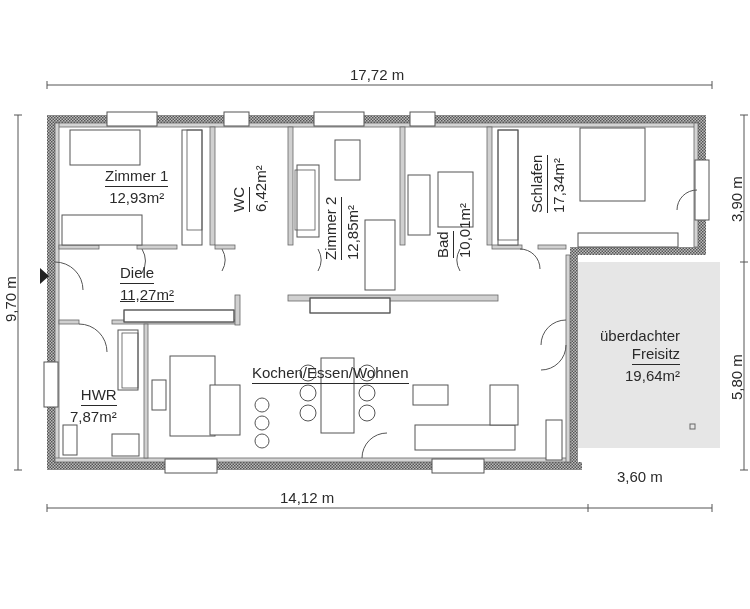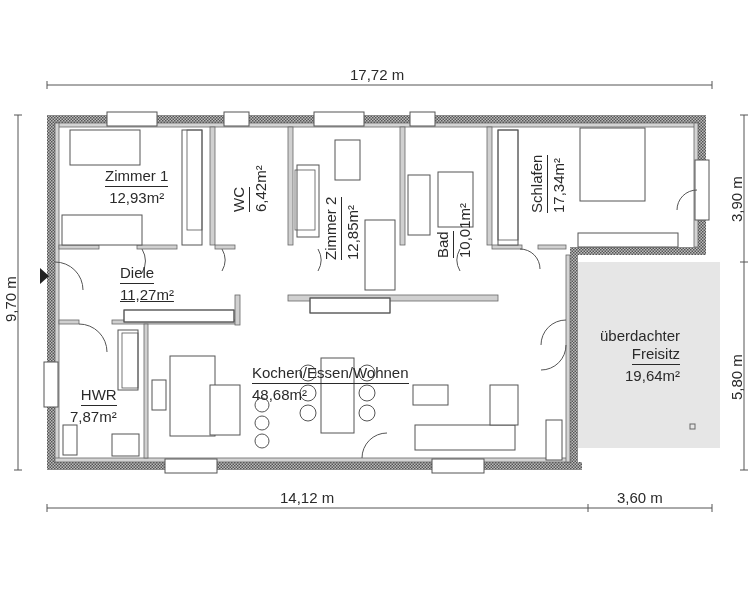--- a/index.html
+++ b/index.html
@@ -154,21 +154,21 @@
     <rect x="124" y="310" width="110" height="12"></rect>
     <rect x="122" y="333" width="16" height="55"></rect>
   </g>
 </svg>
 
 <div class="entry-arrow" style="left:40px;top:268px;"></div>
 
 <div class="dim" style="left:350px;top:66px;">17,72 m</div>
 <div class="dim rot" style="left:2px;top:322px;">9,70 m</div>
 <div class="dim" style="left:280px;top:489px;">14,12 m</div>
-<div class="dim" style="left:617px;top:489px;">3,60 m</div>
+<div class="dim" style="left:617px;top:468px;">3,60 m</div>
 <div class="dim rot" style="left:728px;top:222px;">3,90 m</div>
 <div class="dim rot" style="left:728px;top:400px;">5,80 m</div>
 
 <div class="lbl" style="left:105px;top:167px;text-align:center;">
   <span class="name">Zimmer 1</span>
   <span class="area">12,93m²</span>
 </div>
 <div class="lbl rot" style="left:230px;top:212px;">
   <span class="name">WC</span>
   <span class="area">6,42m²</span>
@@ -188,19 +188,18 @@
 <div class="lbl" style="left:120px;top:264px;text-decoration:underline;">
   <span class="name">Diele</span>
   <span class="area">11,27m²</span>
 </div>
 <div class="lbl" style="left:70px;top:386px;text-align:right;">
   <span class="name">HWR</span>
   <span class="area">7,87m²</span>
 </div>
 <div class="lbl" style="left:252px;top:332px;margin-top:32px;">
   <span class="name">Kochen/Essen/Wohnen</span>
-  <span class="area">48,68m²</span>
 </div>
 <div class="lbl" style="left:600px;top:327px;text-align:right;">
   <span style="display:block">überdachter</span>
   <span class="name">Freisitz</span>
   <span class="area">19,64m²</span>
 </div>
 
 </body></html>

